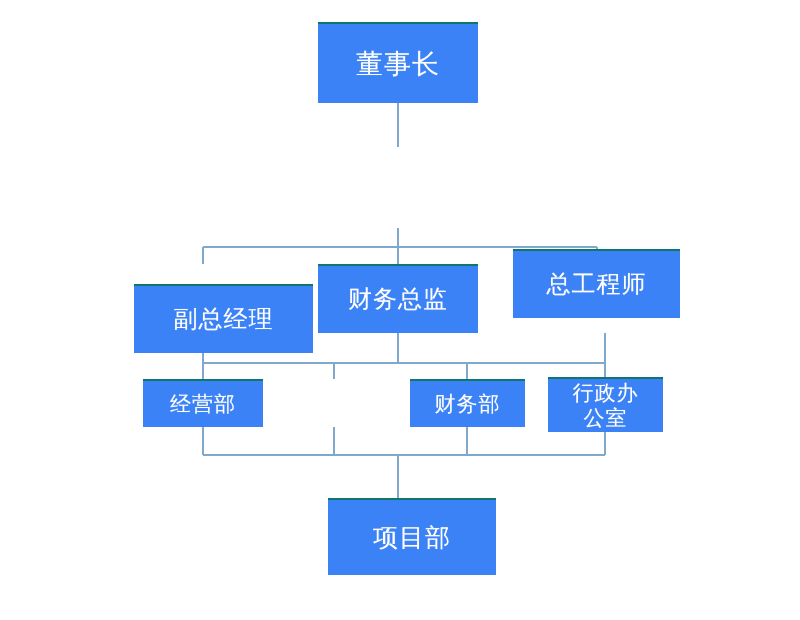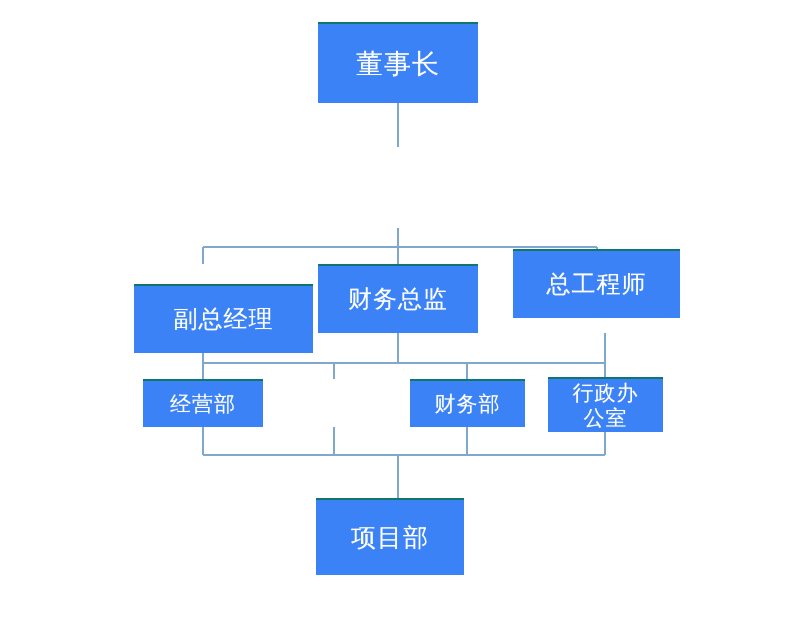--- a/index.html
+++ b/index.html
@@ -109,17 +109,17 @@
 
   <div class="node lvl4" style="left:410px; top:379px; width:115px; height:48px;align-items:center;">
     <span class="node-label">财务部</span>
   </div>
 
   <div class="node lvl4" style="left:548px; top:377px; width:115px; height:55px;">
     <span class="node-label">行政办
 公室</span>
   </div>
 
-  <div class="node lvl5" style="left:316px; top:498px; width:148px; height:77px;">
+  <div class="node lvl5" style="left:328px; top:498px; width:168px; height:77px;">
     <span class="node-label">项目部</span>
   </div>
 
 </div>
 
 </body></html>

